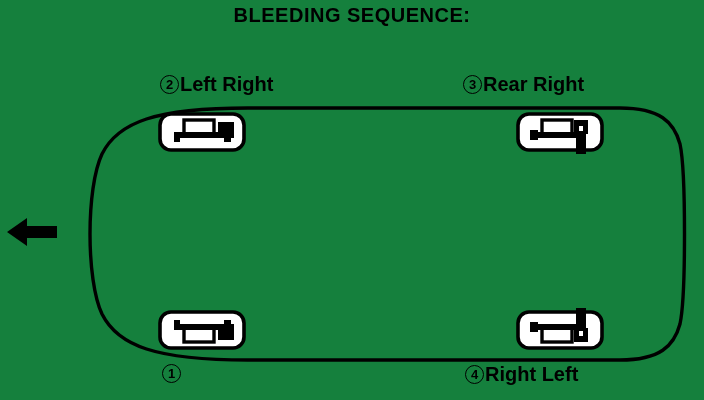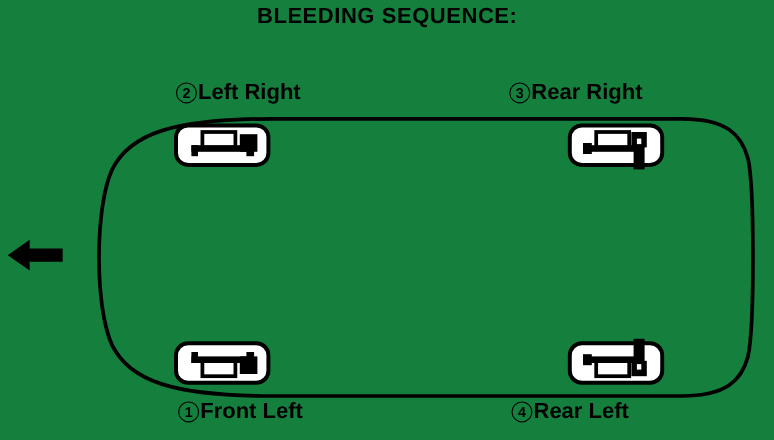--- a/index.html
+++ b/index.html
@@ -148,21 +148,20 @@
     <span class="label-text">Left Right</span>
   </div>
 
   <div class="wheel-label" id="lbl-rear-right">
     <span class="circ-num">3</span>
     <span class="label-text">Rear Right</span>
   </div>
 
   <div class="wheel-label" id="lbl-front-left">
     <span class="circ-num">1</span>
-    <span class="label-text">Front Left</span>
   </div>
 
   <div class="wheel-label" id="lbl-rear-left">
     <span class="circ-num">4</span>
-    <span class="label-text">Rear Left</span>
+    <span class="label-text">Right Left</span>
   </div>
 
 </div>
 
 </body></html>

